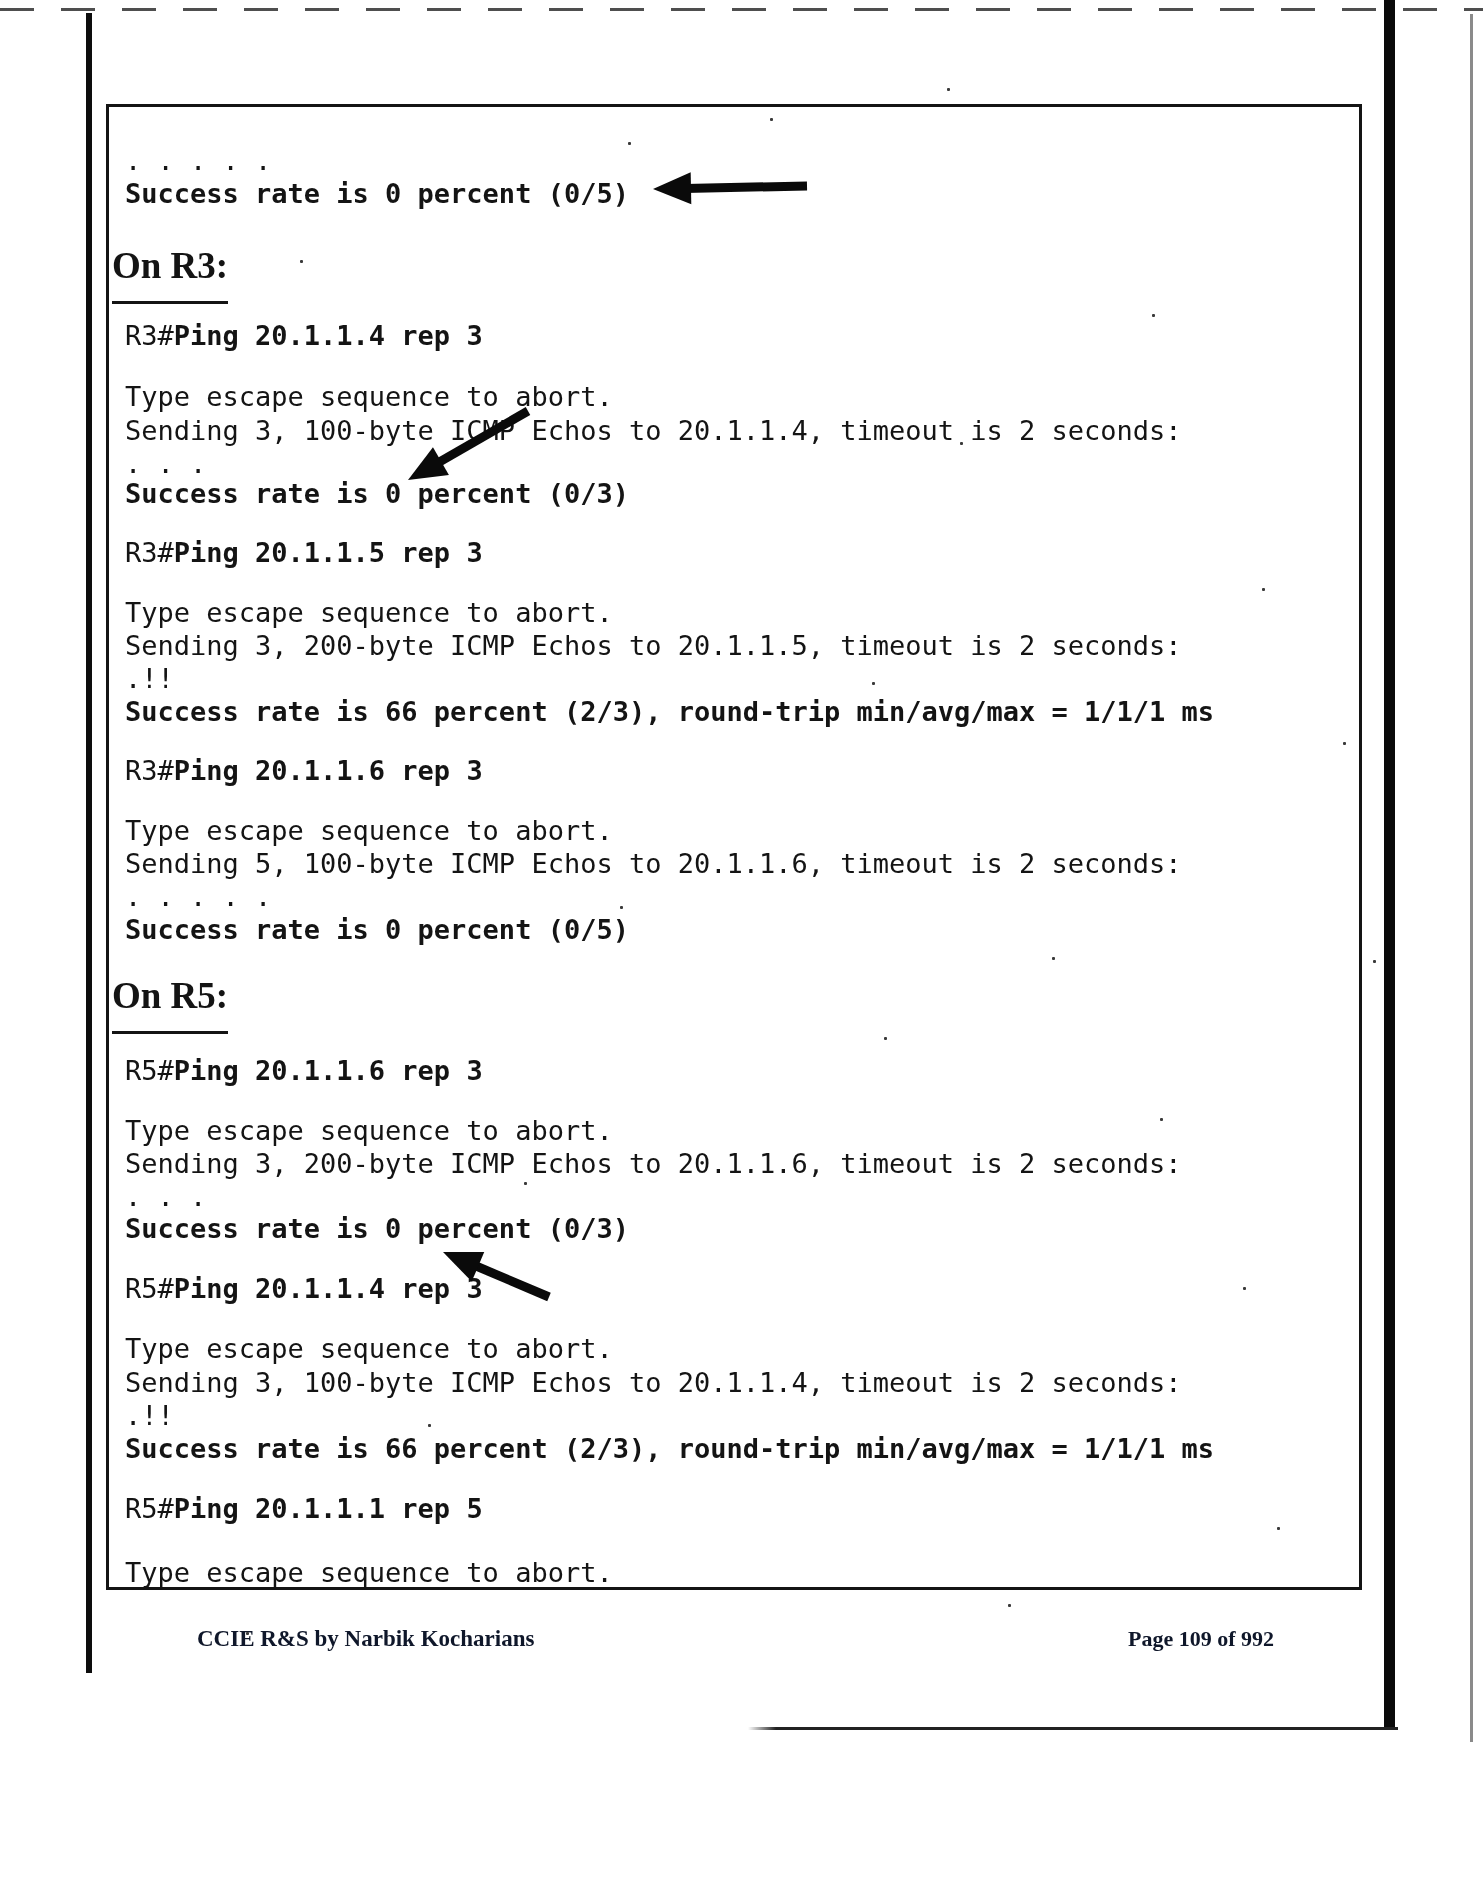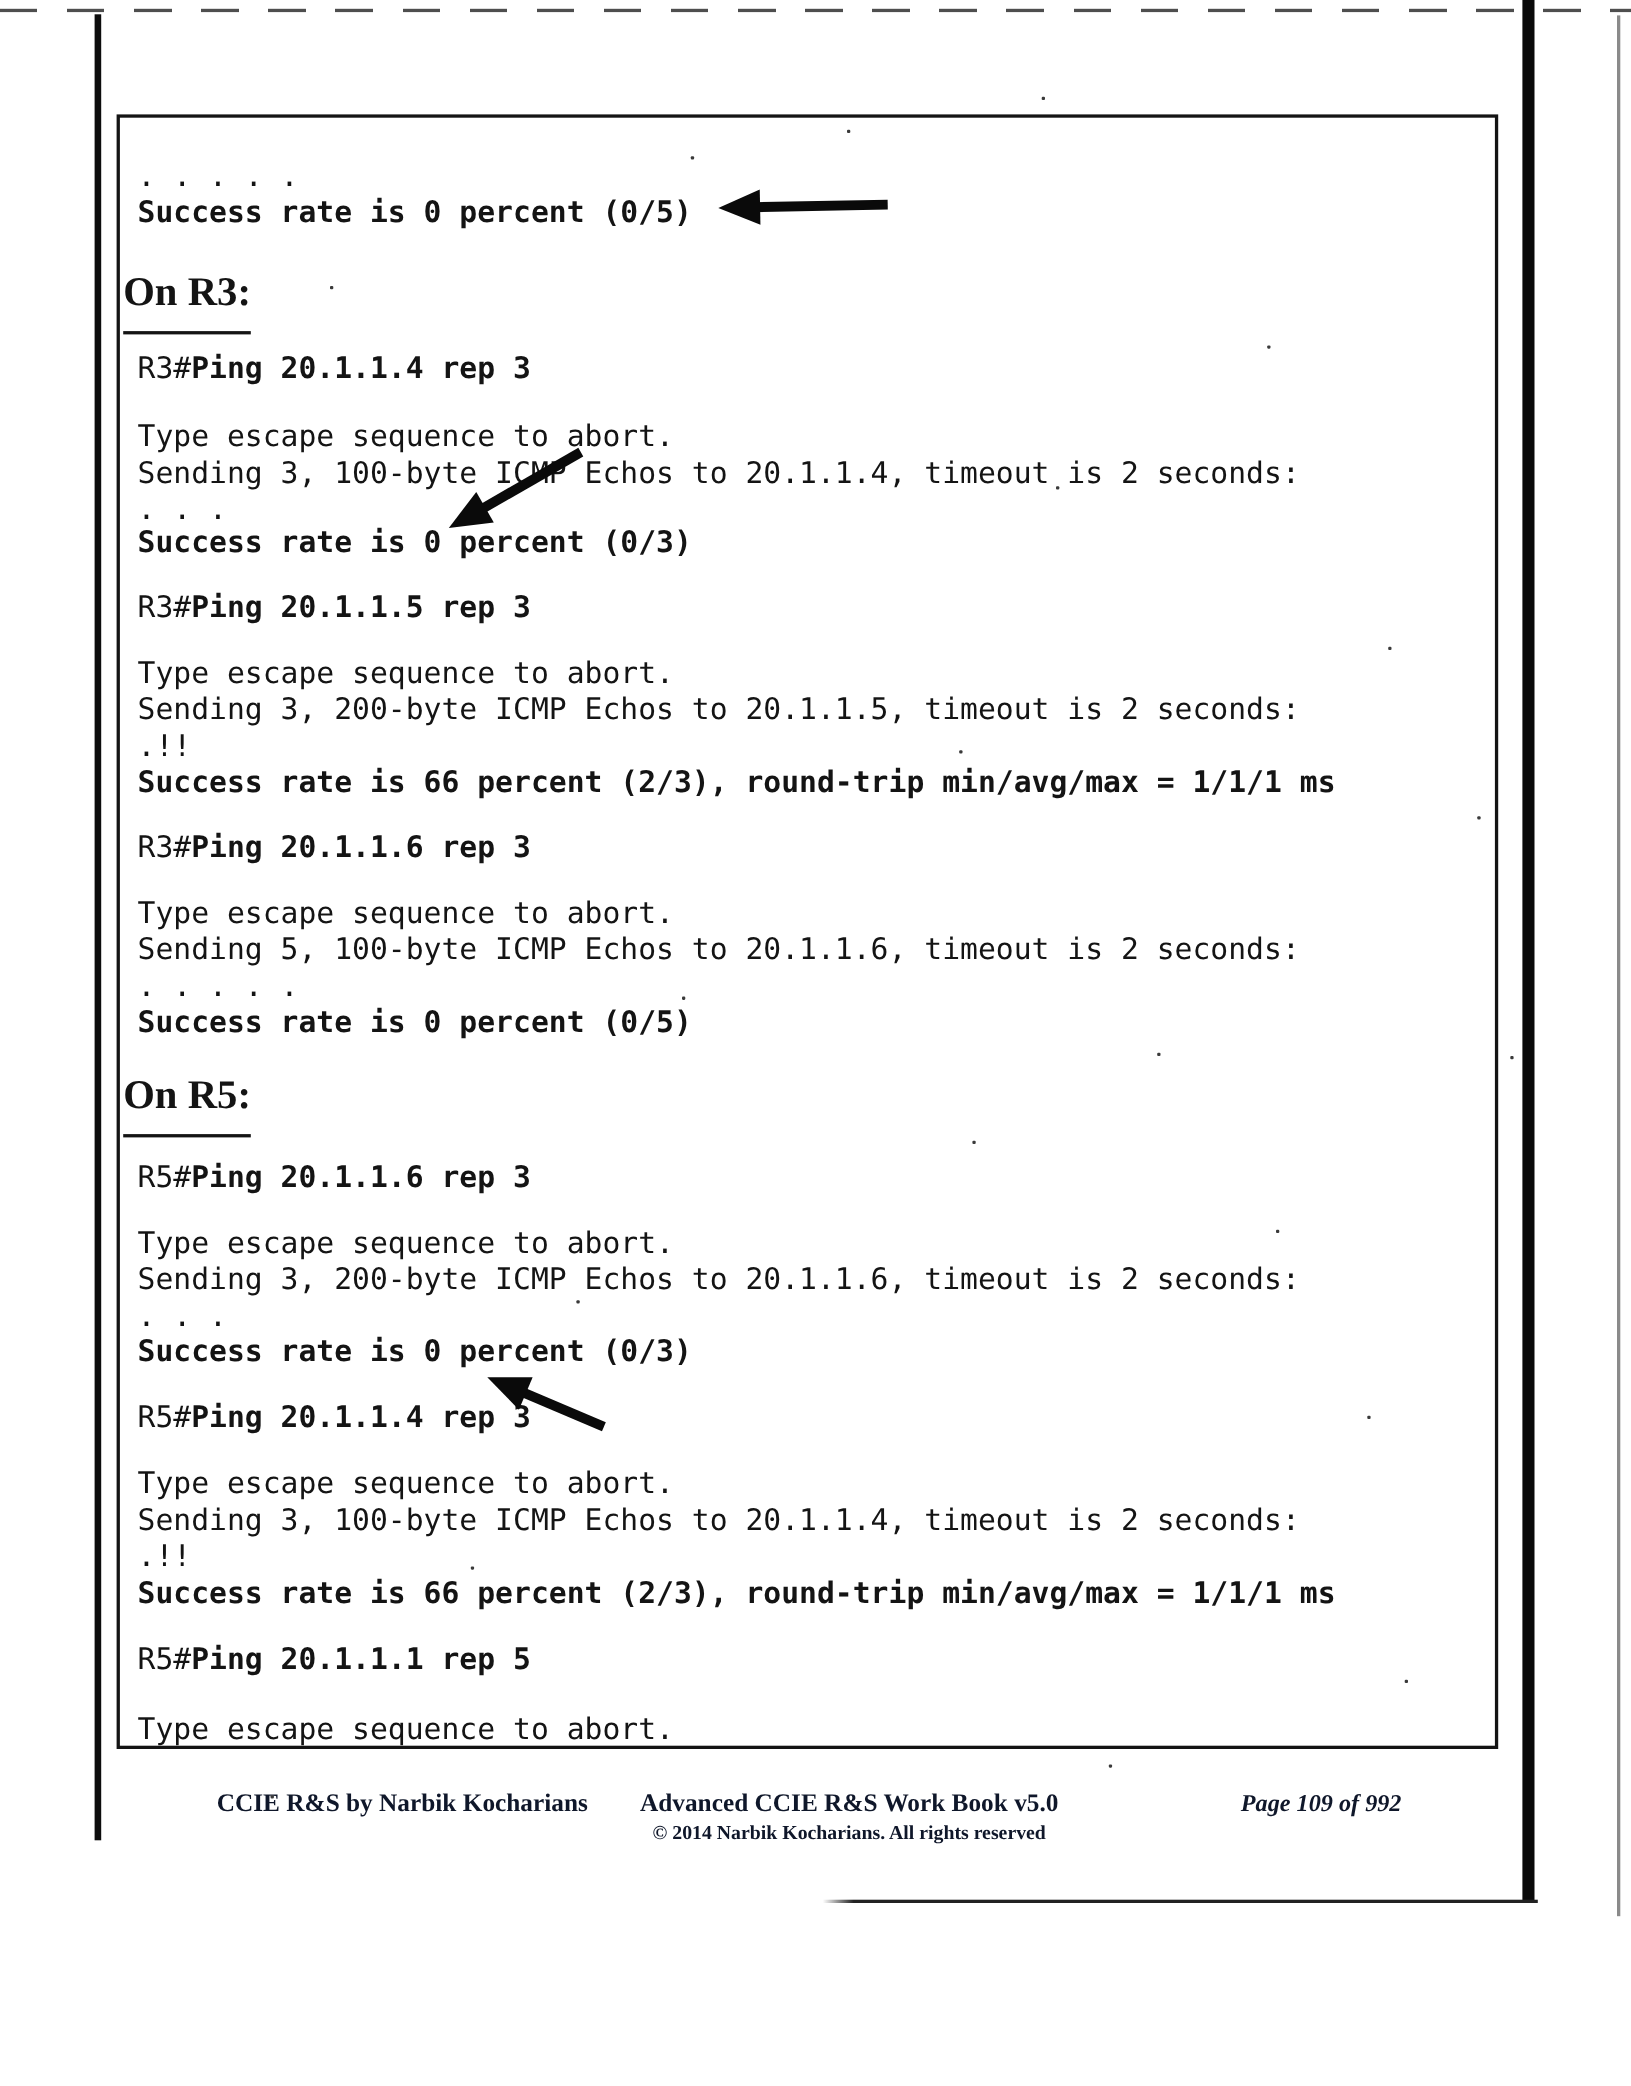--- a/index.html
+++ b/index.html
@@ -47,21 +47,21 @@
   #annotation-arrows{position:absolute;left:0;top:0;pointer-events:none;}
   
   .footer-text{
     position:absolute;
     font-family:"Liberation Serif", serif;font-weight:bold;color:#0f172a;
   }
   #footer-left{left:197px;top:1626px;font-size:23px;}
   #footer-center{left:570px;top:1626px;width:404px;text-align:center;}
   #footer-center-line1{font-size:23px;}
   #footer-center-line2{font-size:18px;margin-top:4px;}
-  #footer-right{left:1128px;top:1626px;font-size:22px;font-style:italic;}
+  #footer-right{left:1128px;top:1626px;font-size:22px;}
 </style>
 </head>
 <body>
 
 <div id="page">
 
   <div id="top-dashed-line" class="artifact"></div>
   <div id="left-scan-line" class="artifact"></div>
   <div id="right-scan-bar" class="artifact"></div>
   <div id="far-right-scan-line" class="artifact"></div>
@@ -112,24 +112,20 @@
         <line x1="528" y1="411" x2="435.74100169784117" y2="464.04892402374134" stroke="#0a0a0a" stroke-width="9"></line>
         <polygon points="408,480 432.96690152805706,447.1875964292723 448.9179775043157,474.92859812711345" fill="#0a0a0a"></polygon>
       </g>
       <g>
         <line x1="549" y1="1297" x2="472.45558863752785" y2="1264.5047310253656" stroke="#0a0a0a" stroke-width="9"></line>
         <polygon points="443,1252 484.2308770197471,1252.1215737738578 471.7261459943815,1281.5771624113856" fill="#0a0a0a"></polygon>
       </g>
     </svg>
 
   <div id="footer-left" class="footer-text">CCIE R&amp;S by Narbik Kocharians</div>
-  <div id="footer-center" class="footer-text">
-    <div id="footer-center-line1">Advanced CCIE R&amp;S Work Book v5.0</div>
-    <div id="footer-center-line2">© 2014 Narbik Kocharians. All rights reserved</div>
-  </div>
   <div id="footer-right" class="footer-text">Page 109 of 992</div>
 
 <div class="speck" style="left: 628px; top: 142px;"></div>
     <div class="speck" style="left: 947px; top: 88px;"></div>
     <div class="speck" style="left: 1152px; top: 314px;"></div>
     <div class="speck" style="left: 960px; top: 442px;"></div>
     <div class="speck" style="left: 1262px; top: 588px;"></div>
     <div class="speck" style="left: 872px; top: 682px;"></div>
     <div class="speck" style="left: 1343px; top: 742px;"></div>
     <div class="speck" style="left: 620px; top: 906px;"></div>

